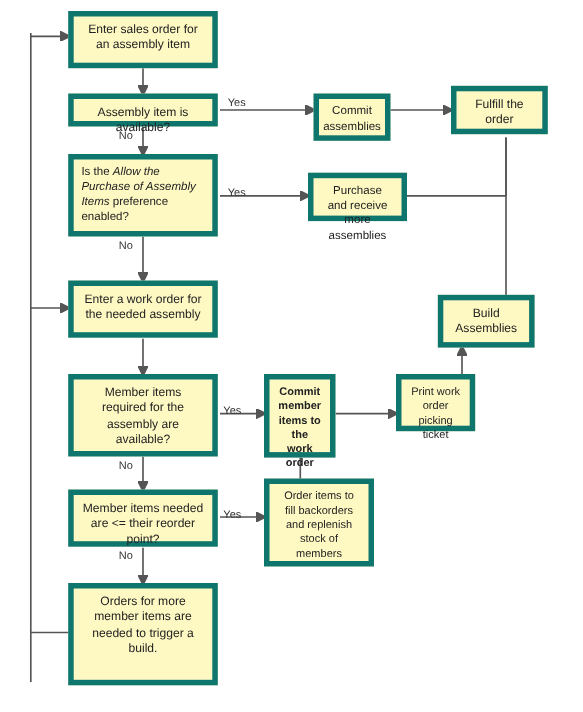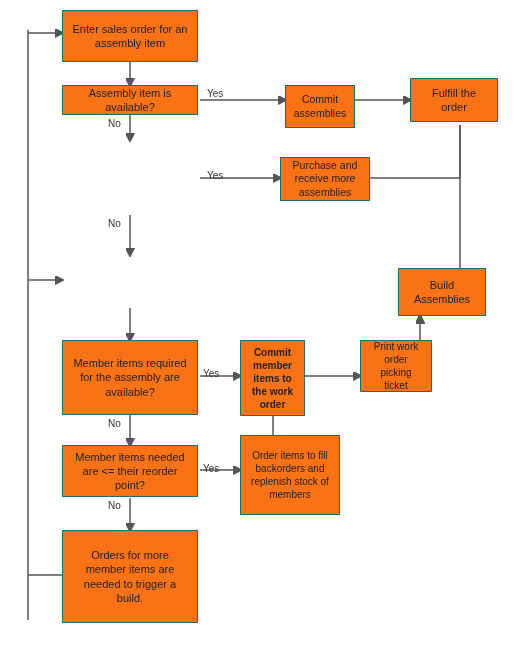--- a/index.html
+++ b/index.html
@@ -13,25 +13,24 @@
       overflow: hidden;
       position: relative;
     }
     .flowchart {
       position: relative;
       width: 530px;
       height: 647px;
     }
     .box {
       position: absolute;
-      background: #f97316;
-      border: 1px solid #0f766e;
+      background: #fef9c3;
+      border: 5px solid #0f766e;
       text-align: center;
       display: flex;
-      align-items: center;
       justify-content: center;
       padding: 5px 8px;
       line-height: 1.3;
     }
     svg.arrows {
       position: absolute;
       top: 0; left: 0;
       width: 530px;
       height: 647px;
       pointer-events: none;
@@ -121,29 +120,35 @@
   </div>
 
   <div class="label-yes" style="left:207px; top:88px;">
     <span>Yes</span>
   </div>
 
   <div class="label-no" style="left:108px; top:118px;">
     <span>No</span>
   </div>
 
+  <div class="box" style="left:62px; top:140px; width:136px; height:75px; font-size:10.5px; text-align:left; padding:5px 7px;">
+    <span>Is the <em>Allow the Purchase of Assembly Items</em> preference enabled?</span>
+  </div>
 
   <div class="label-yes" style="left:207px; top:170px;">
     <span>Yes</span>
   </div>
 
   <div class="label-no" style="left:108px; top:218px;">
     <span>No</span>
   </div>
 
+  <div class="box" style="left:62px; top:255px; width:136px; height:52px; font-size:11px;">
+    <span>Enter a work order for the needed assembly</span>
+  </div>
 
   <div class="box" style="left:62px; top:340px; width:136px; height:75px; font-size:11px;">
     <span>Member items required for the assembly are available?</span>
   </div>
 
   <div class="label-yes" style="left:203px; top:368px;">
     <span>Yes</span>
   </div>
 
   <div class="label-no" style="left:108px; top:418px;">

